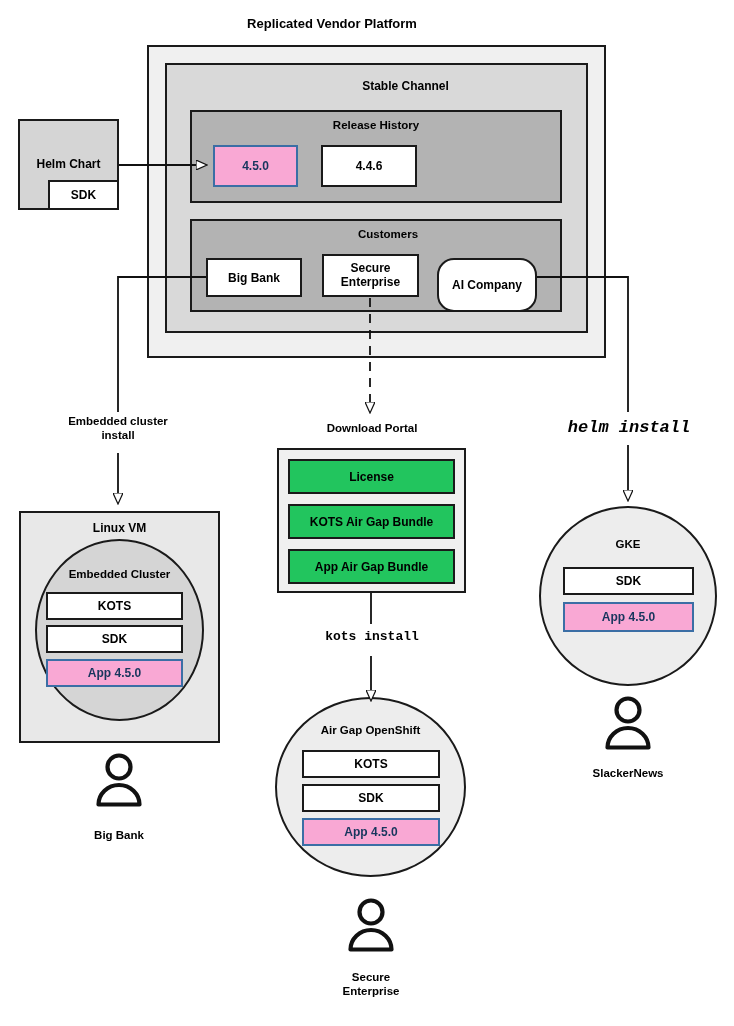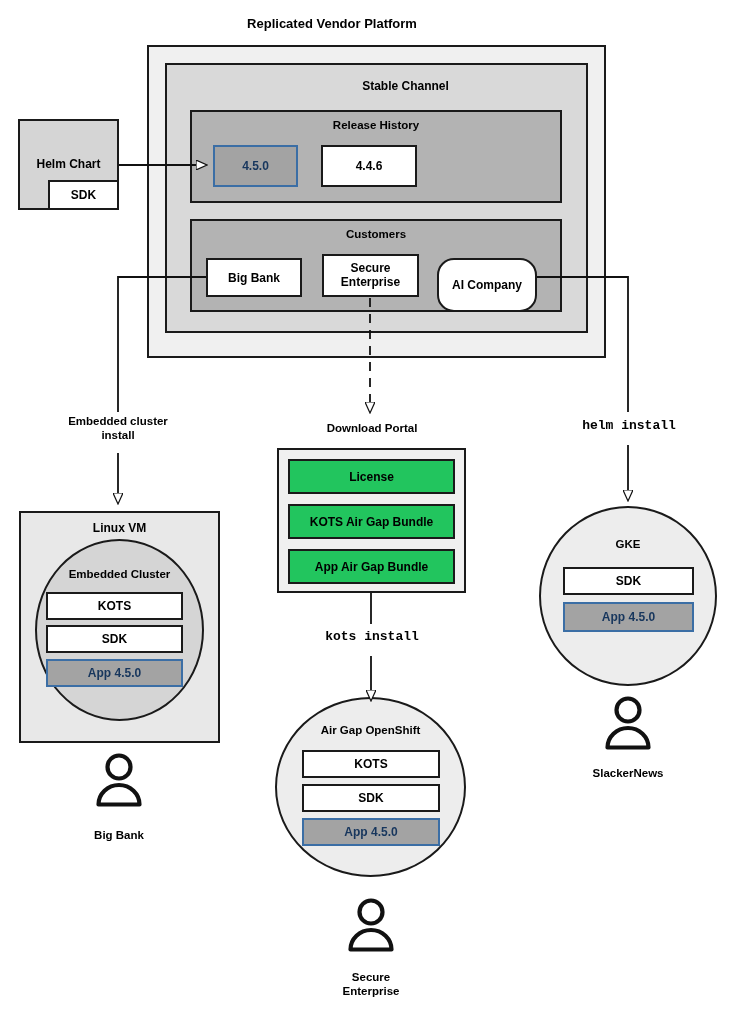--- a/index.html
+++ b/index.html
@@ -14,21 +14,21 @@
        align-items:center;justify-content:center;text-align:center;font-weight:bold;color:#000;}
   .box.topalign{align-items:flex-start;}
 
   .fill-outer{background:#F0F0F0;}
   .fill-chan{background:#D9D9D9;}
   .fill-grp{background:#B3B3B3;}
   .fill-white{background:#FFFFFF;}
   .fill-light{background:#E8E8E8;}
   .fill-lgray{background:#D5D5D5;}
   .fill-ccc{background:#22c55e;}
-  .fill-blue{background:#a3a3a3;border-color:#3b6ea5;color:#17365d;}
+  .fill-blue{background:#f9a8d4;border-color:#3b6ea5;color:#17365d;}
 
   
   .ell{position:absolute;box-sizing:border-box;border:2px solid #1a1a1a;border-radius:50%;}
   .ell-gray{background:#D5D5D5;}
   .ell-light{background:#EDEDED;}
 
   svg.wires{position:absolute;left:0;top:0;width:734px;height:1026px;overflow:visible;}
 
   .actor{position:absolute;}
 </style>
@@ -44,39 +44,39 @@
   <div class="box fill-chan topalign" style="left:165px;top:63px;width:423px;height:270px;"></div>
   <div class="lbl" style="left:165px;top:79px;width:423px;font-size:12px;margin-left:29px;">Stable Channel</div>
 
   <div class="box fill-grp" style="left:190px;top:110px;width:372px;height:93px;"></div>
   <div class="lbl" style="left:190px;top:119px;width:372px;font-size:11.5px;">Release History</div>
 
   <div class="box fill-blue" style="left:213px;top:145px;width:85px;height:42px;font-size:12px;">4.5.0</div>
   <div class="box fill-white" style="left:321px;top:145px;width:96px;height:42px;font-size:12px;">4.4.6</div>
 
   <div class="box fill-grp" style="left:190px;top:219px;width:372px;height:93px;"></div>
-  <div class="lbl" style="left:190px;top:228px;width:372px;font-size:11.5px;">Customers</div>
+  <div class="lbl" style="left:202px;top:228px;width:372px;font-size:11.5px;">Customers</div>
 
   <div class="box fill-white" style="left:206px;top:258px;width:96px;height:39px;font-size:12px;">Big Bank</div>
   <div class="box fill-white" style="left:322px;top:254px;width:97px;height:43px;font-size:12px;">
     <span style="white-space:pre-line;line-height:1.12;">Secure
 Enterprise</span>
   </div>
   <div class="box fill-white" style="left:437px;top:258px;width:100px;height:54px;font-size:12px;border-radius:17px;">AI Company</div>
 
   <div class="box fill-lgray" style="left:18px;top:119px;width:101px;height:91px;"></div>
   <div class="lbl" style="left:18px;top:157px;width:101px;font-size:12px;">Helm Chart</div>
   <div class="box fill-white" style="left:48px;top:180px;width:71px;height:30px;font-size:12px;">SDK</div>
 
   <div class="lbl" style="left:38px;top:415px;width:160px;font-size:11.5px;white-space:pre-line;">Embedded cluster
 install</div>
 
   <div class="lbl" style="left:282px;top:422px;width:180px;font-size:11.5px;">Download Portal</div>
 
-  <div class="lbl mono" style="left:548px;top:418px;width:162px;font-size:13px;">helm install</div>
+  <div class="lbl mono" style="left:548px;top:418px;width:162px;font-size:17px;font-style:italic;">helm install</div>
 
   <div class="lbl mono" style="left:292px;top:629px;width:160px;font-size:13px;">kots install</div>
 
   <div class="box fill-outer" style="left:277px;top:448px;width:189px;height:145px;"></div>
   <div class="box fill-ccc" style="left:288px;top:459px;width:167px;height:35px;font-size:12px;">License</div>
   <div class="box fill-ccc" style="left:288px;top:549px;width:167px;height:35px;font-size:12px;">App Air Gap Bundle</div>
   <div class="box fill-ccc" style="left:288px;top:504px;width:167px;height:35px;font-size:12px;">KOTS Air Gap Bundle</div>
 
   <div class="box fill-light" style="left:19px;top:511px;width:201px;height:232px;"></div>
   <div class="lbl" style="left:19px;top:521px;width:201px;font-size:12px;">Linux VM</div>

